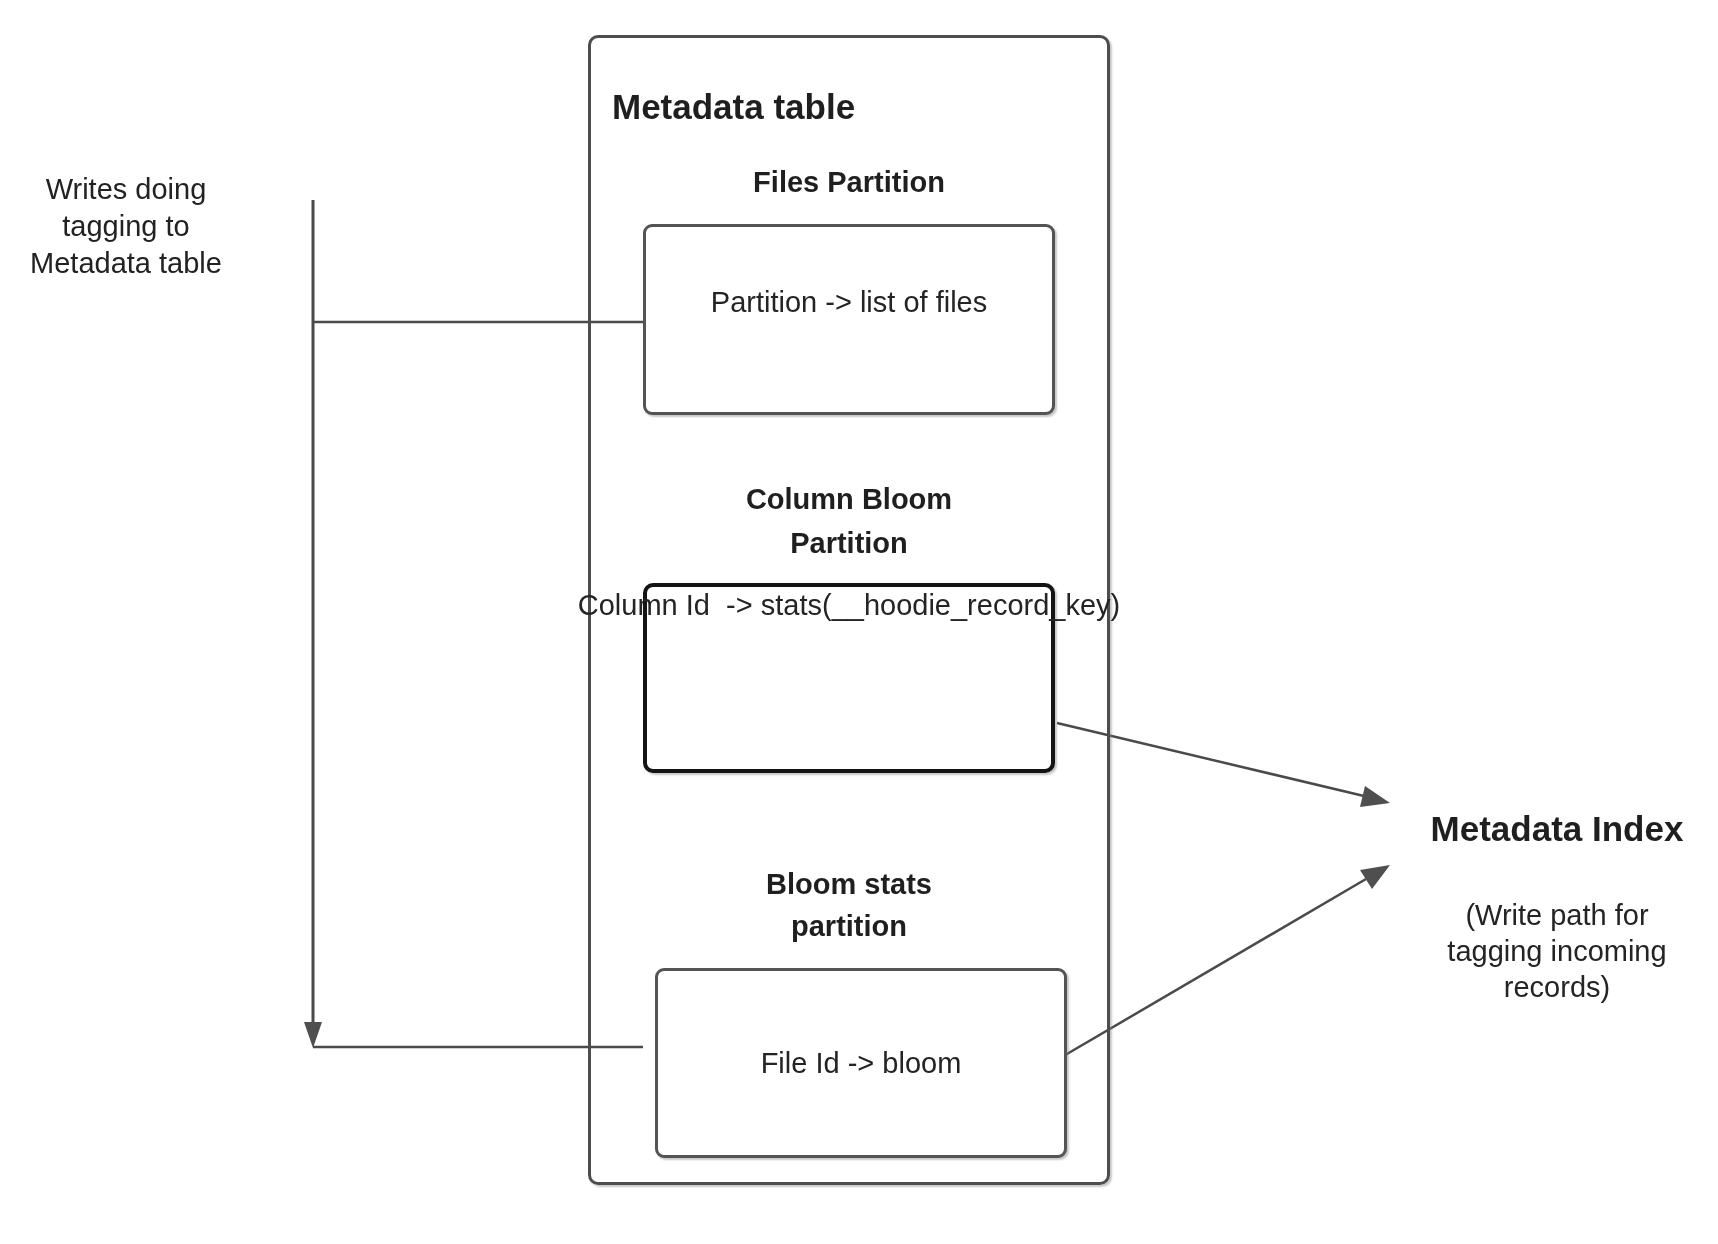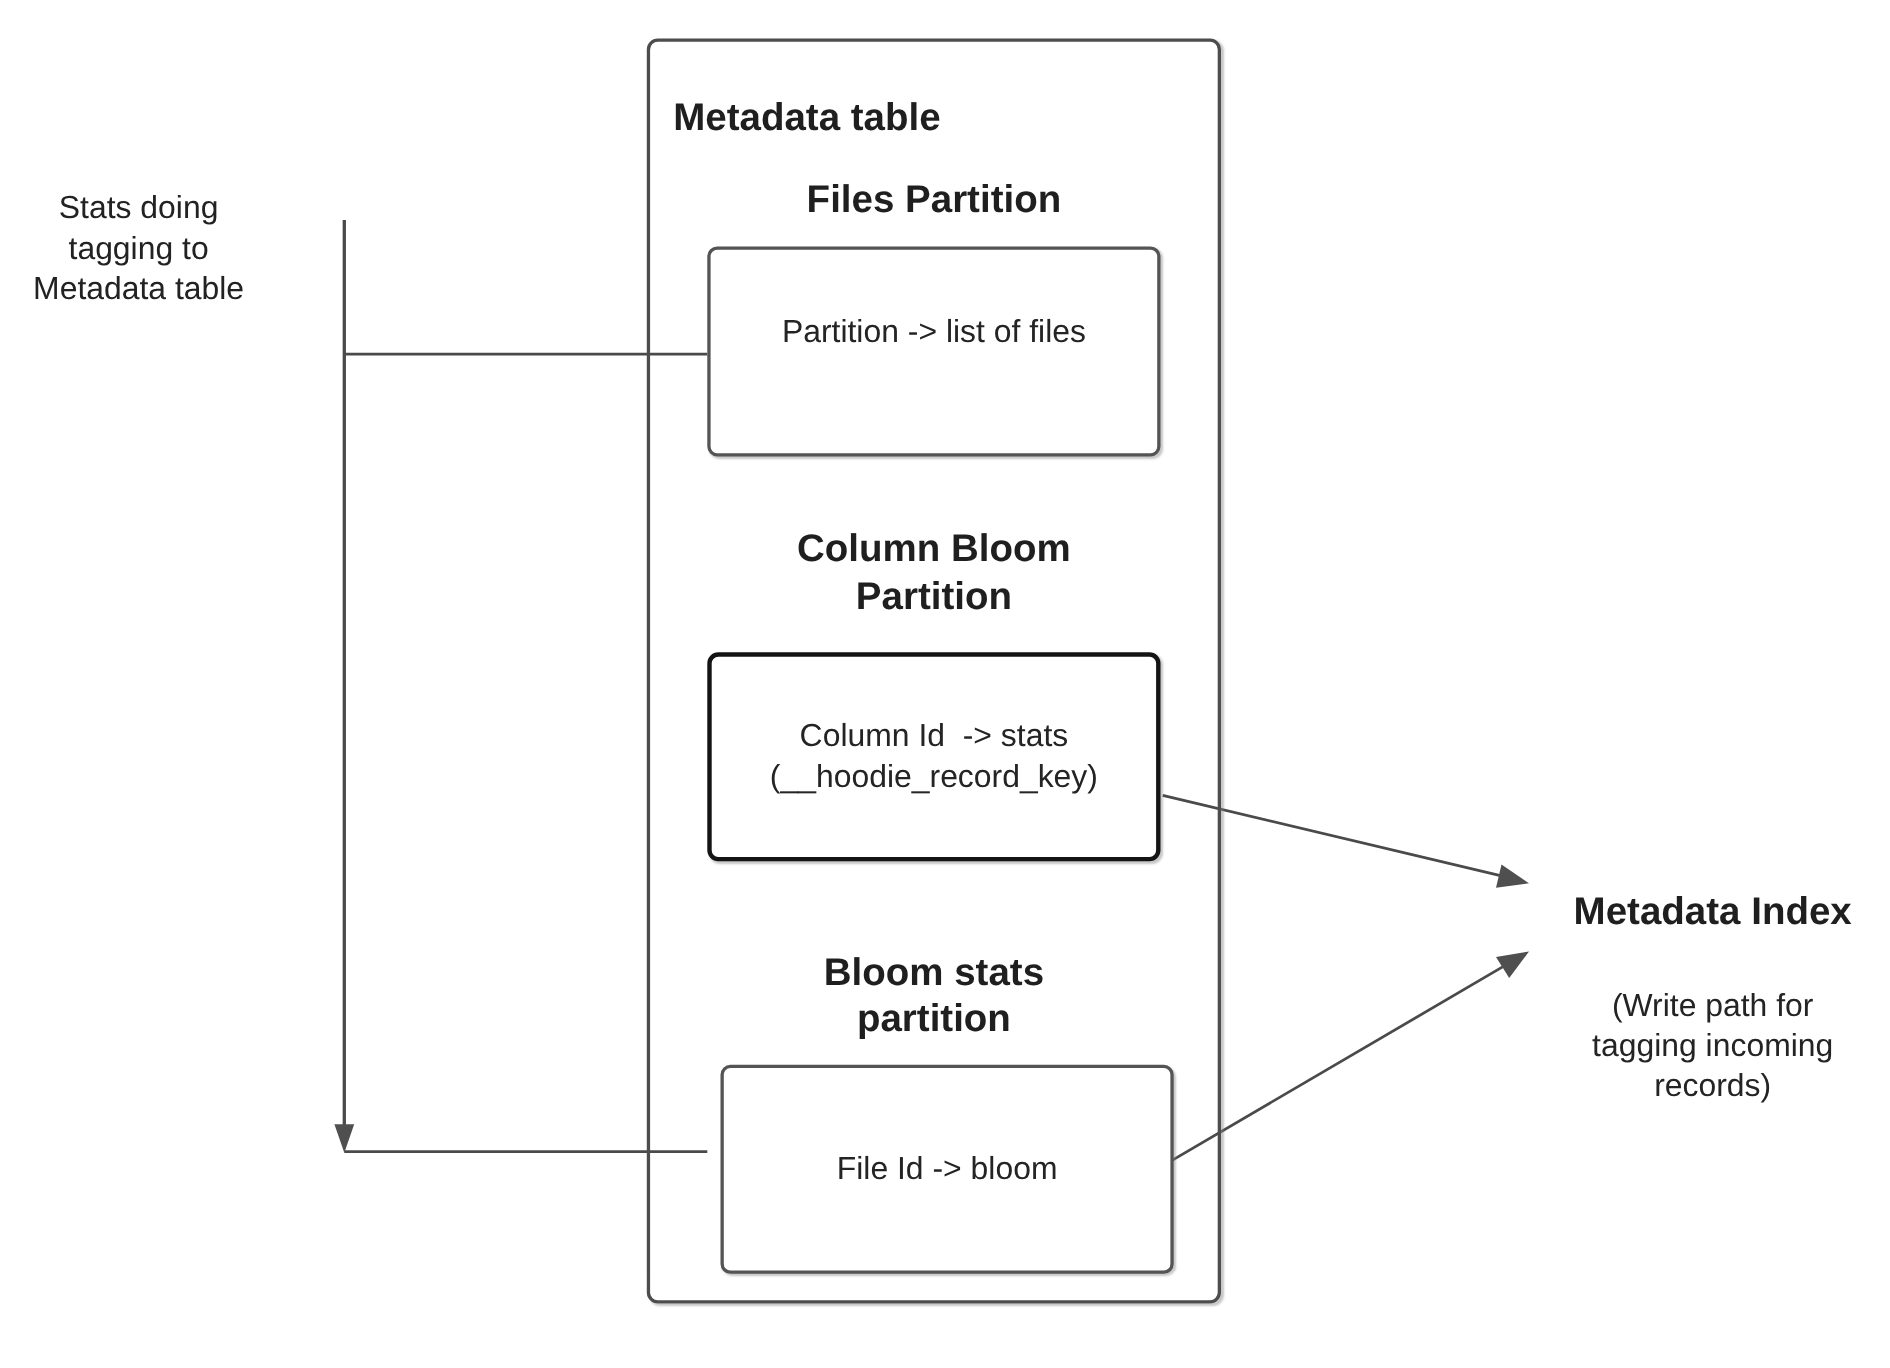--- a/index.html
+++ b/index.html
@@ -49,21 +49,21 @@
     line-height: 42px;
     font-weight: bold;
     color: #1f1f1f;
     z-index: 3;
   }
   .part-heading {
     position: absolute;
     left: 643px;
     width: 412px;
     text-align: center;
-    font-size: 35px;
+    font-size: 29px;
     font-weight: bold;
     color: #1f1f1f;
     z-index: 3;
   }
   .files-heading  { top: 161px; line-height: 42px; }
   .cs-heading     { top: 477px; line-height: 44px; }
   .bloom-heading  { top: 863px; line-height: 42px; }
   .part-box {
     position: absolute;
     left: 643px;
@@ -81,23 +81,22 @@
   .part-box .box-line { white-space: pre; }
   .files-box {
     top: 224px; height: 191px;
     padding-top: 57px;
   }
   .cs-box {
     top: 583px; height: 190px;
     border: 4px solid #141414;
     border-radius: 10px;
     display: flex;
-    flex-direction: column;
+    flex-direction: row;
     justify-content: center;
-    margin-top: 10px;
   }
   .bloom-box {
     top: 968px; height: 190px;
     display: flex;
     flex-direction: column;
     justify-content: center;
     margin-left: 12px;
   }
   .mi-title {
     position: absolute;
@@ -137,21 +136,21 @@
     <line x1="313" y1="1047" x2="643" y2="1047" stroke="#4a4a4a" stroke-width="2.5"></line>
 
     <line x1="1057" y1="723" x2="1364" y2="796" stroke="#4a4a4a" stroke-width="2.5"></line>
     <polygon points="1390,803 1360,807 1365,786" fill="#4f4f4f"></polygon>
 
     <line x1="1055" y1="1061" x2="1366" y2="879" stroke="#4a4a4a" stroke-width="2.5"></line>
     <polygon points="1390,865 1372,889 1360,870" fill="#4f4f4f"></polygon>
   </svg>
 
   <div class="note-left">
-    <div>Stats doing</div>
+    <div>Writes doing</div>
     <div>tagging to</div>
     <div>Metadata table</div>
   </div>
 
   <div class="outer-box"></div>
   <div class="mt-title">Metadata table</div>
 
   <div class="part-heading files-heading">Files Partition</div>
   <div class="part-box files-box">
     <div class="box-line">Partition -&gt; list of files</div>

